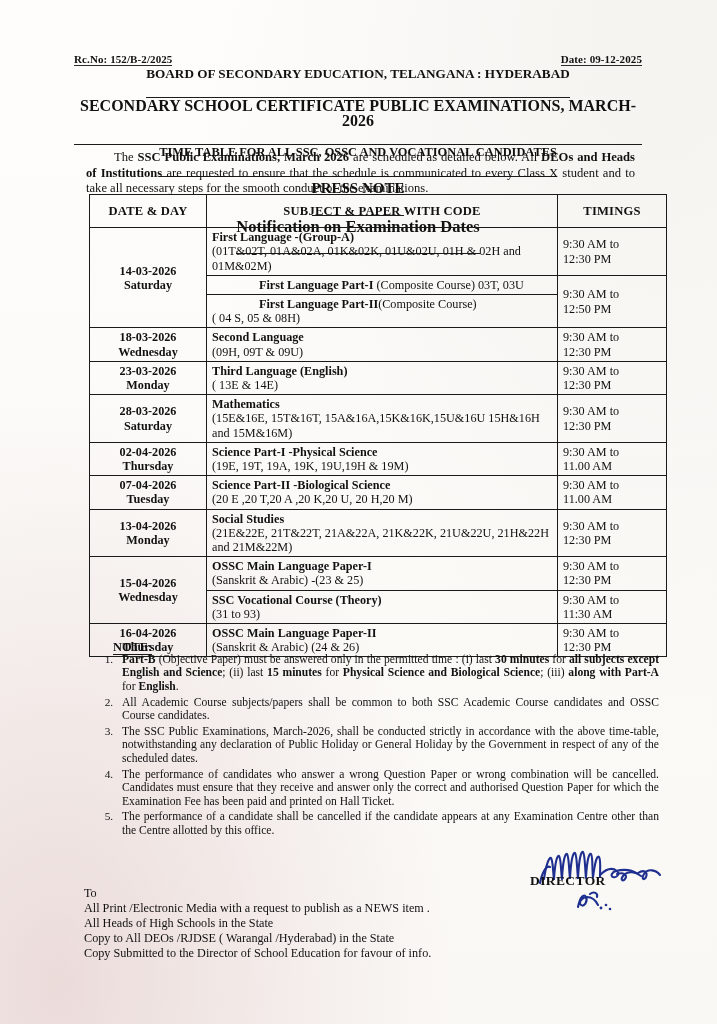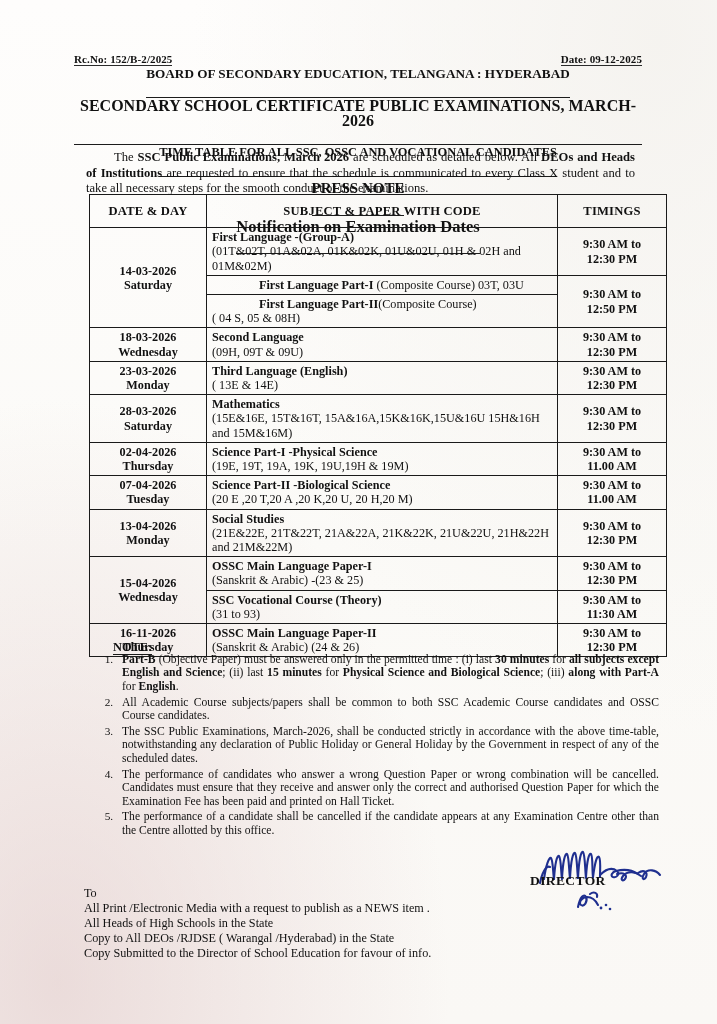--- a/index.html
+++ b/index.html
@@ -56,21 +56,21 @@
     font-size:12.2px;
     line-height:14.2px;
   }
   table.tt th{
     text-align:center;font-weight:bold;font-size:12.6px;
     letter-spacing:.2px;padding:9px 5px;
   }
   th.c-date,td.c-date{width:106px;text-align:center;font-weight:bold;}
   th.c-sub{width:340px;text-align:left;}
   td.c-sub{text-align:left;}
-  th.c-time,td.c-time{width:98px;text-align:center;font-weight:bold;}
+  th.c-time,td.c-time{width:98px;text-align:left;}
   td.c-time{font-size:12px;line-height:14.6px;}
   .subj{font-weight:bold;display:block;}
   .code{display:block;font-weight:normal;}
   .inl-b{font-weight:bold;margin-left:47px;}
   .date-l{display:block;}
 
   
   .notehead{
     position:absolute;left:113px;top:640px;
     font-size:12.4px;font-weight:bold;
@@ -262,21 +262,21 @@
               <span class="subj">SSC Vocational Course (Theory)</span>
               <span class="code">(31 to 93)</span>
             </td>
             <td class="c-time" rowspan="1">
               <div>9:30 AM to</div>
               <div>11:30 AM</div>
             </td>
           </tr>
           <tr>
             <td class="c-date" rowspan="1">
-              <span class="date-l">16-11-2026</span>
+              <span class="date-l">16-04-2026</span>
               <span class="date-l">Thursday</span>
             </td>
             <td class="c-sub">
               <span class="subj">OSSC Main Language Paper-II</span>
               <span class="code">(Sanskrit &amp; Arabic) (24 &amp; 26)</span>
             </td>
             <td class="c-time" rowspan="1">
               <div>9:30 AM to</div>
               <div>12:30 PM</div>
             </td>

